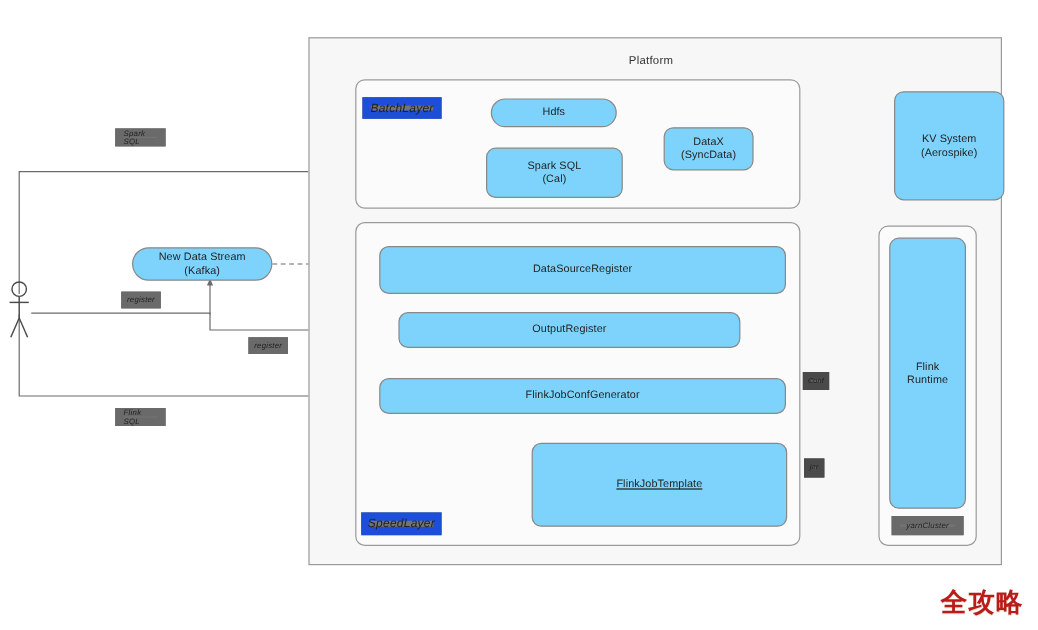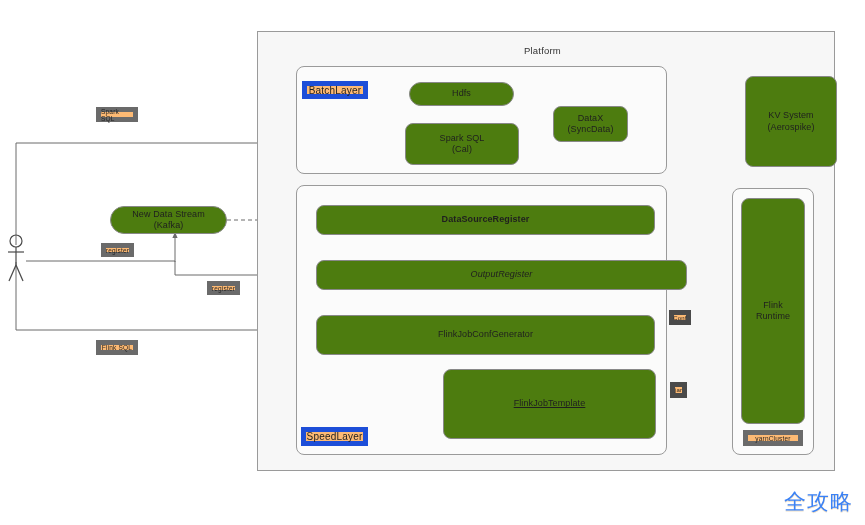--- a/index.html
+++ b/index.html
@@ -21,21 +21,21 @@
     width: 865px;
     height: 525px;
   }
   .node {
     position: absolute;
     box-sizing: border-box;
     display: flex;
     align-items: center;
     justify-content: center;
     text-align: center;
-    background: #4d7c0f;
+    background: #7dd3fc;
     border: 1px solid #888888;
     font-size: 9px;
     line-height: 1.25;
     letter-spacing: .1px;
     white-space: pre-line;
     color: #1f1f1f;
   }
   .container-box {
     background: #f7f7f7;
     border: 1px solid #9a9a9a;
@@ -43,44 +43,45 @@
     justify-content: center;
   }
   .container-box.inner {
     background: #fbfbfb;
   }
   .rounded { border-radius: 8px; }
   .pill { border-radius: 999px; }
   .tag {
     position: absolute;
     box-sizing: border-box;
-    background: #fdba74;
-    border: 5px solid #1d4ed8;
+    background: #737373;
+    border: 7px solid #1d4ed8;
     display: flex;
     align-items: center;
     justify-content: center;
     font-size: 10px;
     color: #1f1f1f;
     letter-spacing: .2px;
+    font-style: italic;
   }
   .tag.micro { font-size: 6px; border-color: #4a4a4a; }
   .tag.small { font-size: 6.5px; border-color: #6a6a6a; }
   .platform-title {
     position: absolute;
     font-size: 9.5px;
     color: #333;
     letter-spacing: .2px;
   }
   .watermark {
     position: absolute;
     right: 12px;
     bottom: 8px;
     font-size: 22px;
-    font-weight: normal;
-    color: #3b82f6;
+    font-weight: bold;
+    color: #b91c1c;
     letter-spacing: 1px;
     text-shadow: 0 1px 0 #efe0c8;
     font-family: "DejaVu Sans", sans-serif;
   }
 </style>
 </head>
 <body>
 
 <svg id="canvas" viewBox="0 0 865 525" xmlns="http://www.w3.org/2000/svg">
   <defs>
@@ -139,25 +140,25 @@
 
 <div class="node rounded" style="left:405px; top:123px; width:114px; height:42px;">Spark SQL
 (Cal)</div>
 
 <div class="node rounded" style="left:553px; top:106px; width:75px; height:36px;">DataX
 (SyncData)</div>
 
 <div class="node rounded" style="left:727px; top:76px; width:92px; height:91px;margin-left:18px;">KV System
 (Aerospike)</div>
 
-<div class="node rounded" style="left:316px; top:205px; width:339px; height:30px;font-weight:bold;">DataSourceRegister</div>
+<div class="node rounded" style="left:316px; top:205px; width:339px; height:40px;">DataSourceRegister</div>
 
-<div class="node rounded" style="left:316px; top:260px; width:371px; height:30px;font-style:italic;">OutputRegister</div>
+<div class="node rounded" style="left:332px; top:260px; width:285px; height:30px;">OutputRegister</div>
 
-<div class="node rounded" style="left:316px; top:315px; width:339px; height:40px;">FlinkJobConfGenerator</div>
+<div class="node rounded" style="left:316px; top:315px; width:339px; height:30px;">FlinkJobConfGenerator</div>
 
 <div class="node rounded" style="left:443px; top:369px; width:213px; height:70px;text-decoration:underline;">FlinkJobTemplate</div>
 
 <div class="node rounded" style="left:741px; top:198px; width:64px; height:226px;">Flink
 Runtime</div>
 
 <div class="tag" style="left:302px; top:81px; width:66px; height:18px;">BatchLayer</div>
 
 <div class="tag" style="left:301px; top:427px; width:67px; height:19px;">SpeedLayer</div>
 

